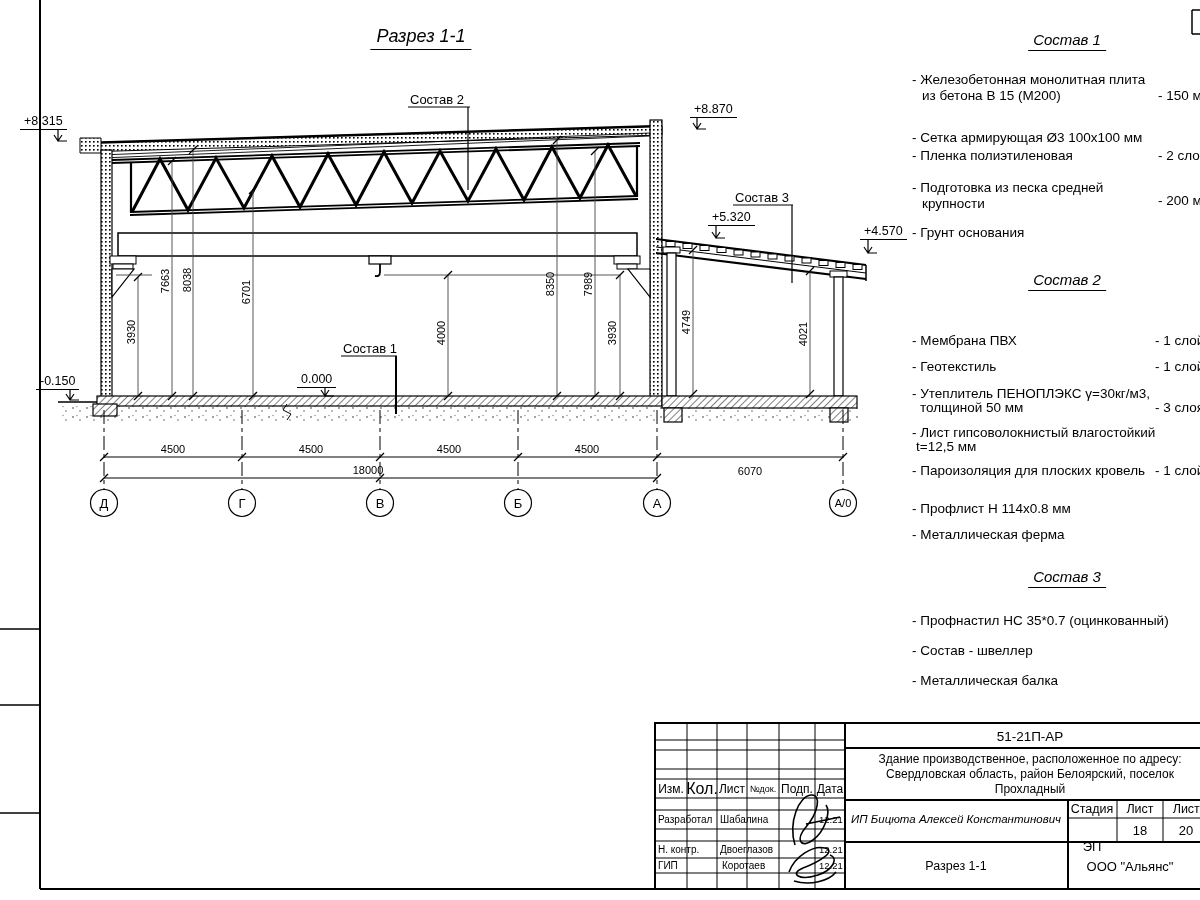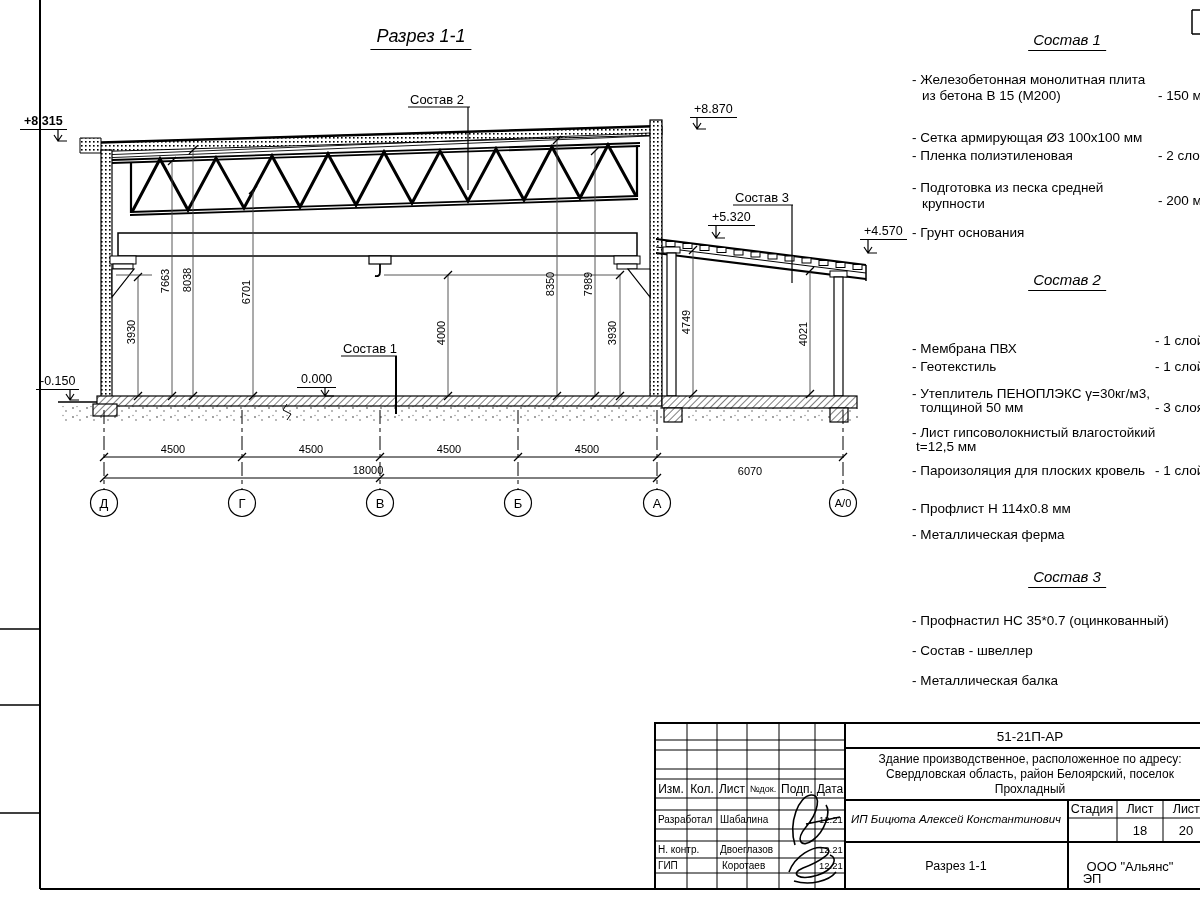--- a/index.html
+++ b/index.html
@@ -241,21 +241,21 @@
       </g>
       <g fill="none" stroke-width="1.6">
         <path d="M795,845 C788,822 799,796 811,795 C822,794 818,813 806,827 C795,840 801,849 813,840 C825,831 831,812 826,805 M806,824 L840,817"></path>
         <path d="M789,872 C795,856 813,845 825,848 C837,851 819,862 803,868 C789,874 799,881 818,875 C833,870 839,858 830,855 M794,881 C810,886 829,881 836,872"></path>
       </g>
     </g>
   </svg>
 
   <div class="t ttl ctr" style="left:421px;top:38px;">Разрез 1-1</div>
 
-  <div class="t elev" style="left:20px;top:114px;font-weight:bold;">+8.315</div>
+  <div class="t elev" style="left:20px;top:114px;">+8.315</div>
   <div class="t elev" style="left:690px;top:102px;">+8.870</div>
   <div class="t elev" style="left:708px;top:210px;">+5.320</div>
   <div class="t elev" style="left:860px;top:224px;">+4.570</div>
   <div class="t elev" style="left:36px;top:374px;">-0.150</div>
   <div class="t elev" style="left:297px;top:372px;">0.000</div>
 
   <div class="t" style="left:410px;top:92px;font-size:13px;">Состав 2</div>
   <div class="t" style="left:343px;top:341px;font-size:13px;">Состав 1</div>
   <div class="t" style="left:735px;top:190px;font-size:13px;">Состав 3</div>
 
@@ -290,21 +290,21 @@
   <div class="t lst" style="left:1158px;top:88px;">- 150 мм</div>
   <div class="t lst" style="left:912px;top:130px;">- Сетка армирующая Ø3 100х100 мм</div>
   <div class="t lst" style="left:912px;top:148px;">- Пленка полиэтиленовая</div>
   <div class="t lst" style="left:1158px;top:148px;">- 2 слоя</div>
   <div class="t lst" style="left:912px;top:180px;text-align:center;">- Подготовка из песка средней</div>
   <div class="t lst" style="left:922px;top:196px;">крупности</div>
   <div class="t lst" style="left:1158px;top:193px;">- 200 мм</div>
   <div class="t lst" style="left:912px;top:225px;">- Грунт основания</div>
 
   <div class="t hdr ctr" style="left:1067px;top:281px;">Состав 2</div>
-  <div class="t lst" style="left:912px;top:333px;margin-top:8px;">- Мембрана ПВХ</div>
+  <div class="t lst" style="left:912px;top:333px;">- Мембрана ПВХ</div>
   <div class="t lst" style="left:1155px;top:333px;">- 1 слой</div>
   <div class="t lst" style="left:912px;top:359px;">- Геотекстиль</div>
   <div class="t lst" style="left:1155px;top:359px;">- 1 слой</div>
   <div class="t lst" style="left:912px;top:386px;">- Утеплитель ПЕНОПЛЭКС γ=30кг/м3,</div>
   <div class="t lst" style="left:920px;top:400px;">толщиной 50 мм</div>
   <div class="t lst" style="left:1155px;top:400px;">- 3 слоя</div>
   <div class="t lst" style="left:912px;top:425px;">- Лист гипсоволокнистый влагостойкий</div>
   <div class="t lst" style="left:916px;top:439px;">t=12,5 мм</div>
   <div class="t lst" style="left:912px;top:463px;">- Пароизоляция для плоских кровель</div>
   <div class="t lst" style="left:1155px;top:463px;">- 1 слой</div>
@@ -315,41 +315,41 @@
   <div class="t lst" style="left:912px;top:613px;">- Профнастил НС 35*0.7 (оцинкованный)</div>
   <div class="t lst" style="left:912px;top:643px;">- Состав - швеллер</div>
   <div class="t lst" style="left:912px;top:673px;">- Металлическая балка</div>
 
   <div class="t ctr" style="left:1030px;top:736px;font-size:13.5px;">51-21П-АР</div>
   <div class="t ctr" style="left:1030px;top:759px;font-size:12px;">Здание производственное, расположенное по адресу:</div>
   <div class="t ctr" style="left:1030px;top:774px;font-size:12px;text-align:right;">Свердловская область, район Белоярский, поселок</div>
   <div class="t ctr" style="left:1030px;top:789px;font-size:12px;">Прохладный</div>
 
   <div class="t ctr" style="left:671px;top:789px;font-size:12px;">Изм.</div>
-  <div class="t ctr" style="left:702px;top:789px;font-size:12px;">Кол.</div>
+  <div class="t ctr" style="left:702px;top:789px;font-size:16px;">Кол.</div>
   <div class="t ctr" style="left:732px;top:789px;font-size:12px;">Лист</div>
   <div class="t ctr" style="left:763px;top:789px;font-size:9px;">№док.</div>
   <div class="t ctr" style="left:797px;top:789px;font-size:12px;">Подп.</div>
   <div class="t ctr" style="left:830px;top:789px;font-size:12px;">Дата</div>
 
   <div class="t stp" style="left:658px;top:814px;font-size:10px;">Разработал</div>
   <div class="t stp" style="left:720px;top:814px;font-size:10px;">Шабалина</div>
   <div class="t stp" style="left:819px;top:814px;font-size:9.5px;">12.21</div>
   <div class="t stp" style="left:658px;top:844px;font-size:10px;">Н. контр.</div>
   <div class="t stp" style="left:720px;top:844px;font-size:10px;">Двоеглазов</div>
   <div class="t stp" style="left:819px;top:844px;font-size:9.5px;">12.21</div>
   <div class="t stp" style="left:658px;top:860px;font-size:10px;">ГИП</div>
   <div class="t stp" style="left:722px;top:860px;font-size:10px;">Коротаев</div>
   <div class="t stp" style="left:819px;top:860px;font-size:9.5px;">12.21</div>
 
   <div class="t ctr it" style="left:956px;top:819px;font-size:11.5px;">ИП Бицюта Алексей Константинович</div>
 
   <div class="t ctr" style="left:1092px;top:809px;font-size:12.5px;">Стадия</div>
   <div class="t ctr" style="left:1140px;top:809px;font-size:12.5px;">Лист</div>
   <div class="t ctr" style="left:1193px;top:809px;font-size:12.5px;">Листов</div>
-  <div class="t ctr" style="left:1092px;top:878px;font-size:13px;">ЭП</div>
+  <div class="t ctr" style="left:1092px;top:846px;font-size:13px;">ЭП</div>
   <div class="t ctr" style="left:1140px;top:830px;font-size:13px;">18</div>
   <div class="t ctr" style="left:1186px;top:830px;font-size:13px;">20</div>
 
   <div class="t ctr" style="left:956px;top:866px;font-size:12.5px;">Разрез 1-1</div>
   <div class="t ctr" style="left:1130px;top:866px;font-size:13px;">ООО "Альянс"</div>
 
 </div>
 
 </body></html>

